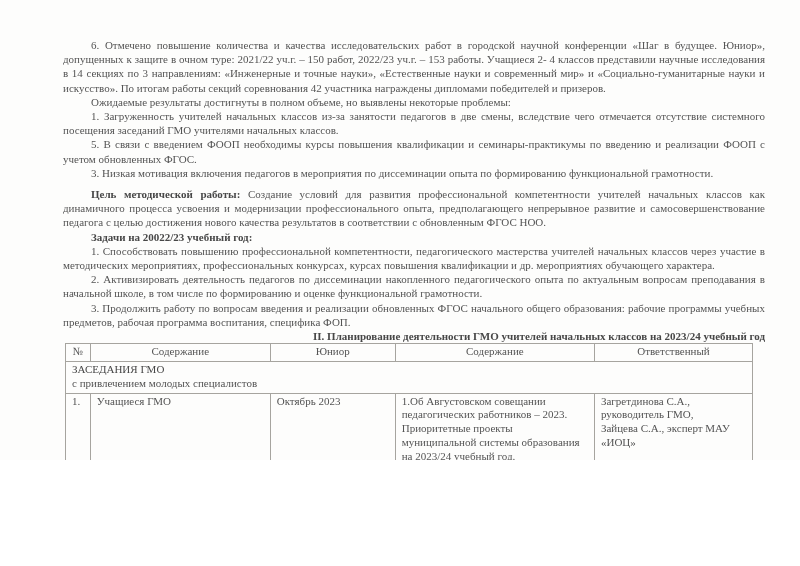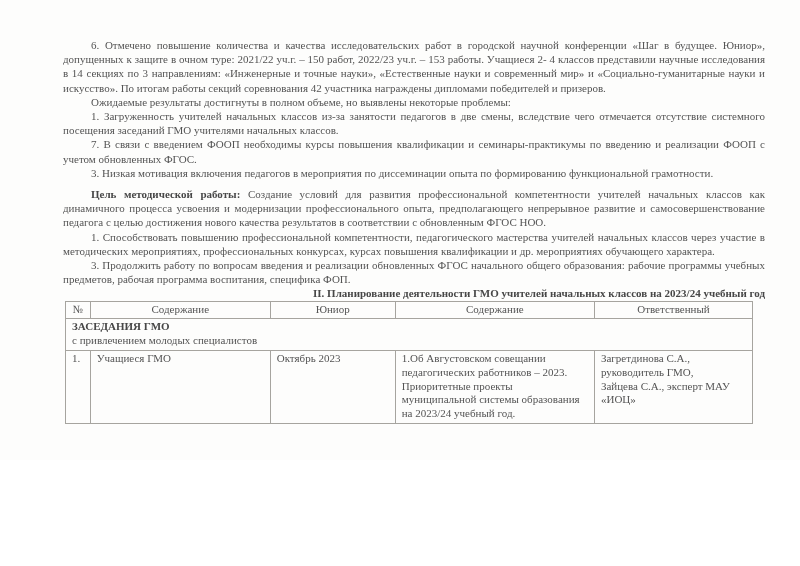--- a/index.html
+++ b/index.html
@@ -70,21 +70,21 @@
     text-align: center;
     padding-left: 2px;
     padding-right: 2px;
   }
   td.band-cell {
     text-align: center;
     padding-top: 0;
     padding-bottom: 2px;
   }
   .band-title {
-    font-weight: bold;
+    font-weight: normal;
     color: #474747;
   }
   td.pre {
     white-space: pre-line;
   }
   .row-cells td {
     height: 58px;
   }
   
   .artifact {
@@ -104,33 +104,35 @@
 
 <div class="page">
   <div class="content">
 
     <p>6. Отмечено повышение количества и качества исследовательских работ в городской научной конференции «Шаг в будущее. Юниор», допущенных к защите в очном туре: 2021/22 уч.г. – 150 работ, 2022/23 уч.г. – 153 работы. Учащиеся 2- 4 классов представили научные исследования в 14 секциях по 3 направлениям: «Инженерные и точные науки», «Естественные науки и современный мир» и «Социально-гуманитарные науки и искусство». По итогам работы секций соревнования 42 участника награждены дипломами победителей и призеров.</p>
 
     <p>Ожидаемые результаты достигнуты в полном объеме, но выявлены некоторые проблемы:</p>
 
     <p>1. Загруженность учителей начальных классов из-за занятости педагогов в две смены, вследствие чего отмечается отсутствие системного посещения заседаний ГМО учителями начальных классов.</p>
 
-    <p>7. В связи с введением ФООП необходимы курсы повышения квалификации и семинары-практикумы по введению и реализации ФООП с учетом обновленных ФГОС.</p>
+    <p>5. В связи с введением ФООП необходимы курсы повышения квалификации и семинары-практикумы по введению и реализации ФООП с учетом обновленных ФГОС.</p>
 
     <p>3. Низкая мотивация включения педагогов в мероприятия по диссеминации опыта по формированию функциональной грамотности.</p>
 
     <div class="gap"></div>
 
 
     <p><b>Цель методической работы:</b>
       <span>Создание условий для развития профессиональной компетентности учителей начальных классов как динамичного процесса усвоения и модернизации профессионального опыта, предполагающего непрерывное развитие и самосовершенствование педагога с целью достижения нового качества результатов в соответствии с обновленным ФГОС НОО.</span></p>
 
+    <p class="bold">Задачи на 20022/23 учебный год:</p>
 
     <p>1. Способствовать повышению профессиональной компетентности, педагогического мастерства учителей начальных классов через участие в методических мероприятиях, профессиональных конкурсах, курсах повышения квалификации и др. мероприятиях обучающего характера.</p>
 
+    <p>2. Активизировать деятельность педагогов по диссеминации накопленного педагогического опыта по актуальным вопросам преподавания в начальной школе, в том числе по формированию и оценке функциональной грамотности.</p>
 
     <p>3. Продолжить работу по вопросам введения и реализации обновленных ФГОС начального общего образования: рабочие программы учебных предметов, рабочая программа воспитания, специфика ФОП.</p>
 
     <p class="section-title">II. Планирование деятельности ГМО учителей начальных классов на 2023/24 учебный год</p>
 
     <table class="plan">
       <colgroup>
         <col style="width: 3.6%">
         <col style="width: 26.2%">
         <col style="width: 18.2%">

